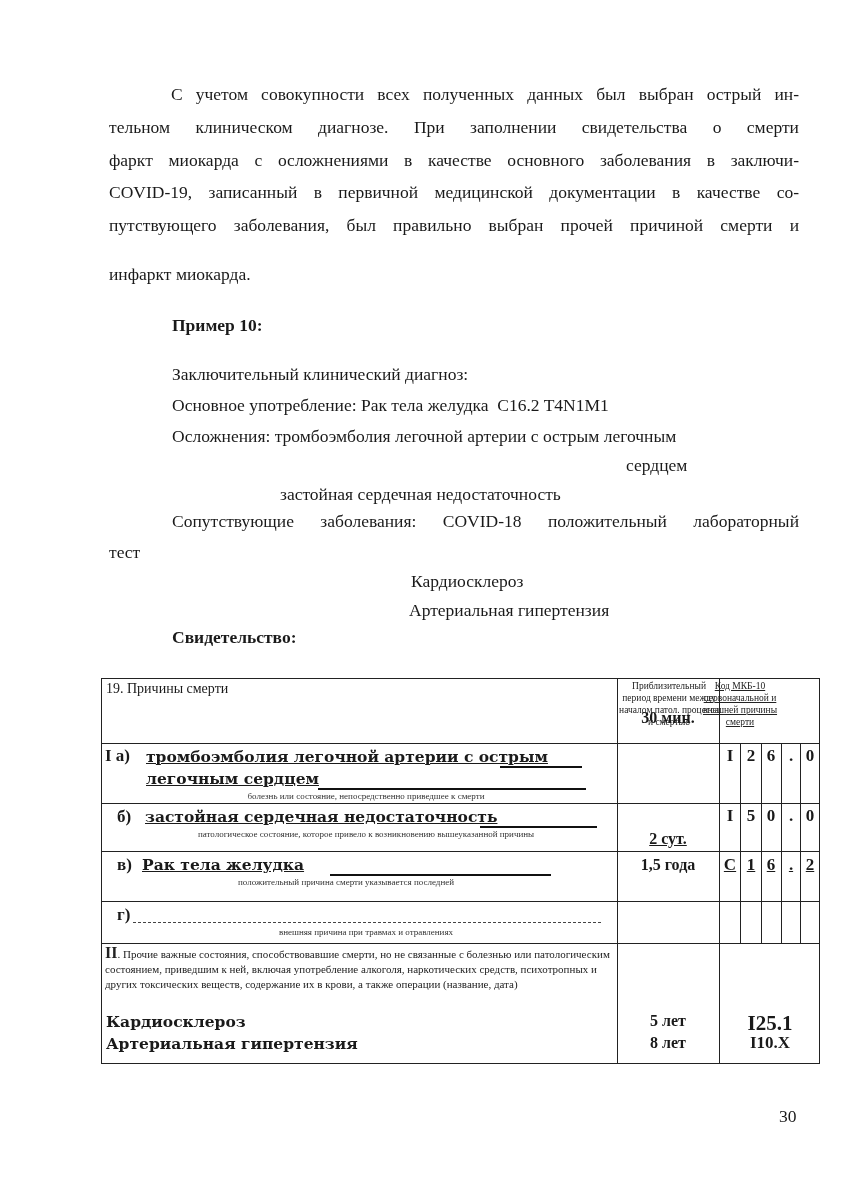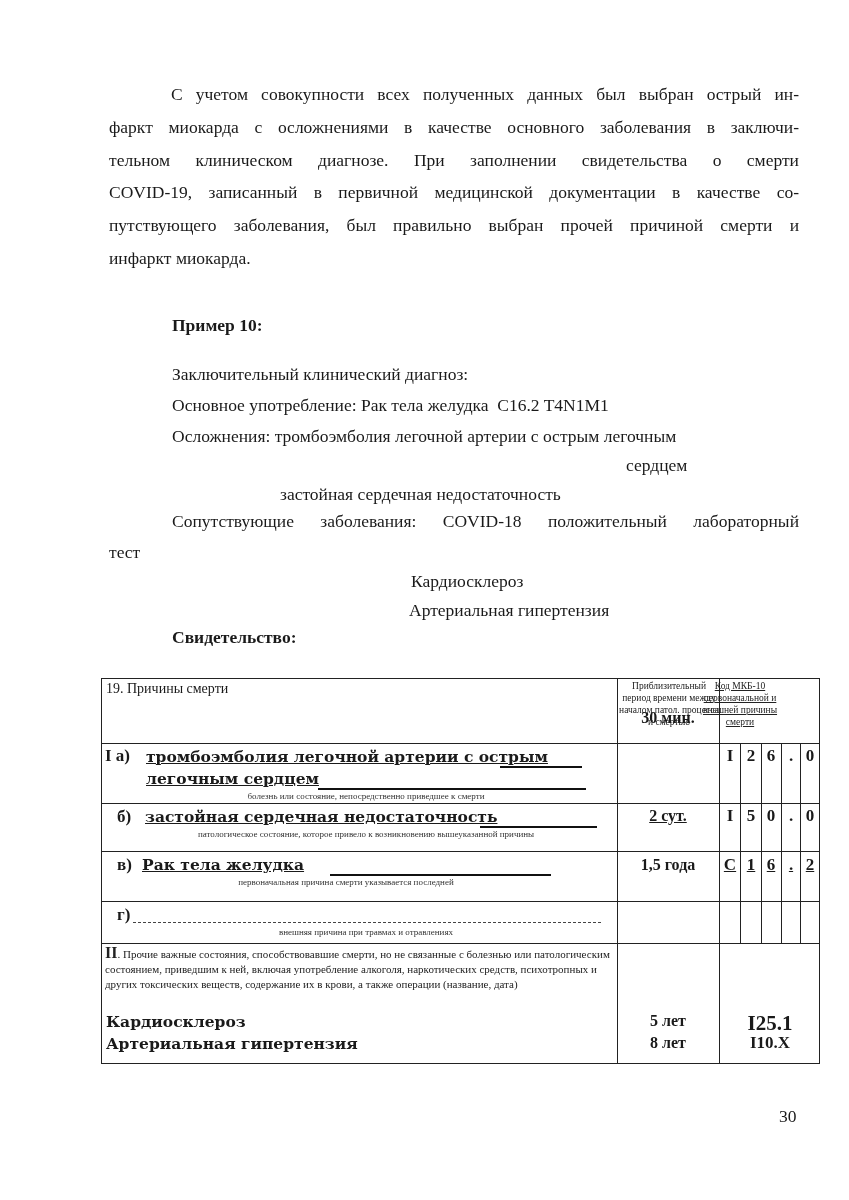--- a/index.html
+++ b/index.html
@@ -5,21 +5,21 @@
   html, body { margin: 0; padding: 0; }
   body {
     width: 849px; height: 1200px; background: #ffffff; position: relative;
     font-family: "Liberation Serif", "DejaVu Serif", serif; color: #1a1a1a;
     overflow: hidden;
   }
   .abs { position: absolute; }
   .p { font-size: 17.5px; line-height: 33px; }
   .para { left: 109px; top: 78px; width: 690px; text-align: justify; font-size: 17.5px; line-height: 32.8px; }
   .para .line { display: block; white-space: nowrap; text-align-last: justify; text-align: justify; }
-  .para .line.last { text-align-last: left; }
+  .para .line.last { text-align-last: left; margin-top: 16px; }
   .bold { font-weight: bold; }
 
   
   .tbl { left: 101px; top: 678px; width: 719px; height: 386px; border: 1.5px solid #222; box-sizing: border-box; }
   .hl { position: absolute; height: 0; border-top: 1.5px solid #222; }
   .vl { position: absolute; width: 0; border-left: 1.5px solid #222; }
   .small { font-size: 9.5px; line-height: 12px; text-align: center; color: #222; }
   .cause { font-family: "DejaVu Serif", serif; font-weight: bold; font-size: 15.5px; text-decoration: underline; }
   .rowlabel { font-family: "Liberation Serif", serif; font-weight: bold; font-size: 17px; }
   .uline { position: absolute; height: 0; border-top: 2px solid #111; }
@@ -29,22 +29,22 @@
   .code.ul { text-decoration: underline; }
   .ptext { font-size: 11px; line-height: 15px; color: #222; }
   .ptext b { font-size: 16px; margin-top: 40px; }
   .other { font-family: "DejaVu Serif", serif; font-weight: bold; font-size: 15.5px; line-height: 22px; }
 </style>
 </head>
 <body>
 
 <div class="abs para">
   <span class="line" style="text-indent:62px;">С учетом совокупности всех полученных данных был выбран острый ин-</span>
+  <span class="line">тельном клиническом диагнозе. При заполнении свидетельства о смерти</span>
   <span class="line">фаркт миокарда с осложнениями в качестве основного заболевания в заключи-</span>
-  <span class="line">тельном клиническом диагнозе. При заполнении свидетельства о смерти</span>
   <span class="line">COVID-19, записанный в первичной медицинской документации в качестве со-</span>
   <span class="line">путствующего заболевания, был правильно выбран прочей причиной смерти и</span>
   <span class="line last">инфаркт миокарда.</span>
 </div>
 
 <div class="abs p bold" style="left:172px; top:309px;">Пример 10:</div>
 <div class="abs p" style="left:172px; top:358px;">Заключительный клинический диагноз:</div>
 <div class="abs p" style="left:172px; top:389px; white-space:pre;">Основное употребление: Рак тела желудка  C16.2 T4N1M1</div>
 <div class="abs p" style="left:172px; top:420px;">Осложнения: тромбоэмболия легочной артерии с острым легочным</div>
 <div class="abs p" style="left:626px; top:449px;">сердцем</div>
@@ -84,31 +84,31 @@
 <div class="abs code" style="left:720px; top:746px;">I</div>
 <div class="abs code" style="left:741px; top:746px;">2</div>
 <div class="abs code" style="left:761px; top:746px;">6</div>
 <div class="abs code" style="left:781px; top:746px;">.</div>
 <div class="abs code" style="left:800px; top:746px;">0</div>
 
 <div class="abs rowlabel" style="left:117px; top:807px;">б)</div>
 <div class="abs cause" style="left:145px; top:807px;">застойная сердечная недостаточность</div>
 <div class="uline" style="left:480px; width:117px; top:826px;"></div>
 <div class="abs note" style="left:146px; top:829px; width:440px;">патологическое состояние, которое привело к возникновению вышеуказанной причины</div>
-<div class="abs period" style="left:618px; top:807px;text-decoration:underline;">2 сут.</div>
+<div class="abs period" style="left:618px; top:830px;text-decoration:underline;">2 сут.</div>
 <div class="abs code" style="left:720px; top:806px;">I</div>
 <div class="abs code" style="left:741px; top:806px;">5</div>
 <div class="abs code" style="left:761px; top:806px;">0</div>
 <div class="abs code" style="left:781px; top:806px;">.</div>
 <div class="abs code" style="left:800px; top:806px;">0</div>
 
 <div class="abs rowlabel" style="left:117px; top:855px;">в)</div>
 <div class="abs cause" style="left:142px; top:855px;">Рак тела желудка</div>
 <div class="uline" style="left:330px; width:221px; top:874px;"></div>
-<div class="abs note" style="left:146px; top:877px; width:400px;">первоначальная причина смерти указывается последней</div>
+<div class="abs note" style="left:146px; top:877px; width:400px;">положительный причина смерти указывается последней</div>
 <div class="abs period" style="left:618px; top:856px;">1,5 года</div>
 <div class="abs code ul" style="left:720px; top:855px;">C</div>
 <div class="abs code ul" style="left:741px; top:855px;">1</div>
 <div class="abs code ul" style="left:761px; top:855px;">6</div>
 <div class="abs code ul" style="left:781px; top:855px;">.</div>
 <div class="abs code ul" style="left:800px; top:855px;">2</div>
 
 <div class="abs rowlabel" style="left:117px; top:905px;">г)</div>
 <div class="abs" style="left:133px; top:922px; width:468px; height:0; border-top:1px dashed #444;"></div>
 <div class="abs note" style="left:146px; top:927px; width:440px;">внешняя причина при травмах и отравлениях</div>

